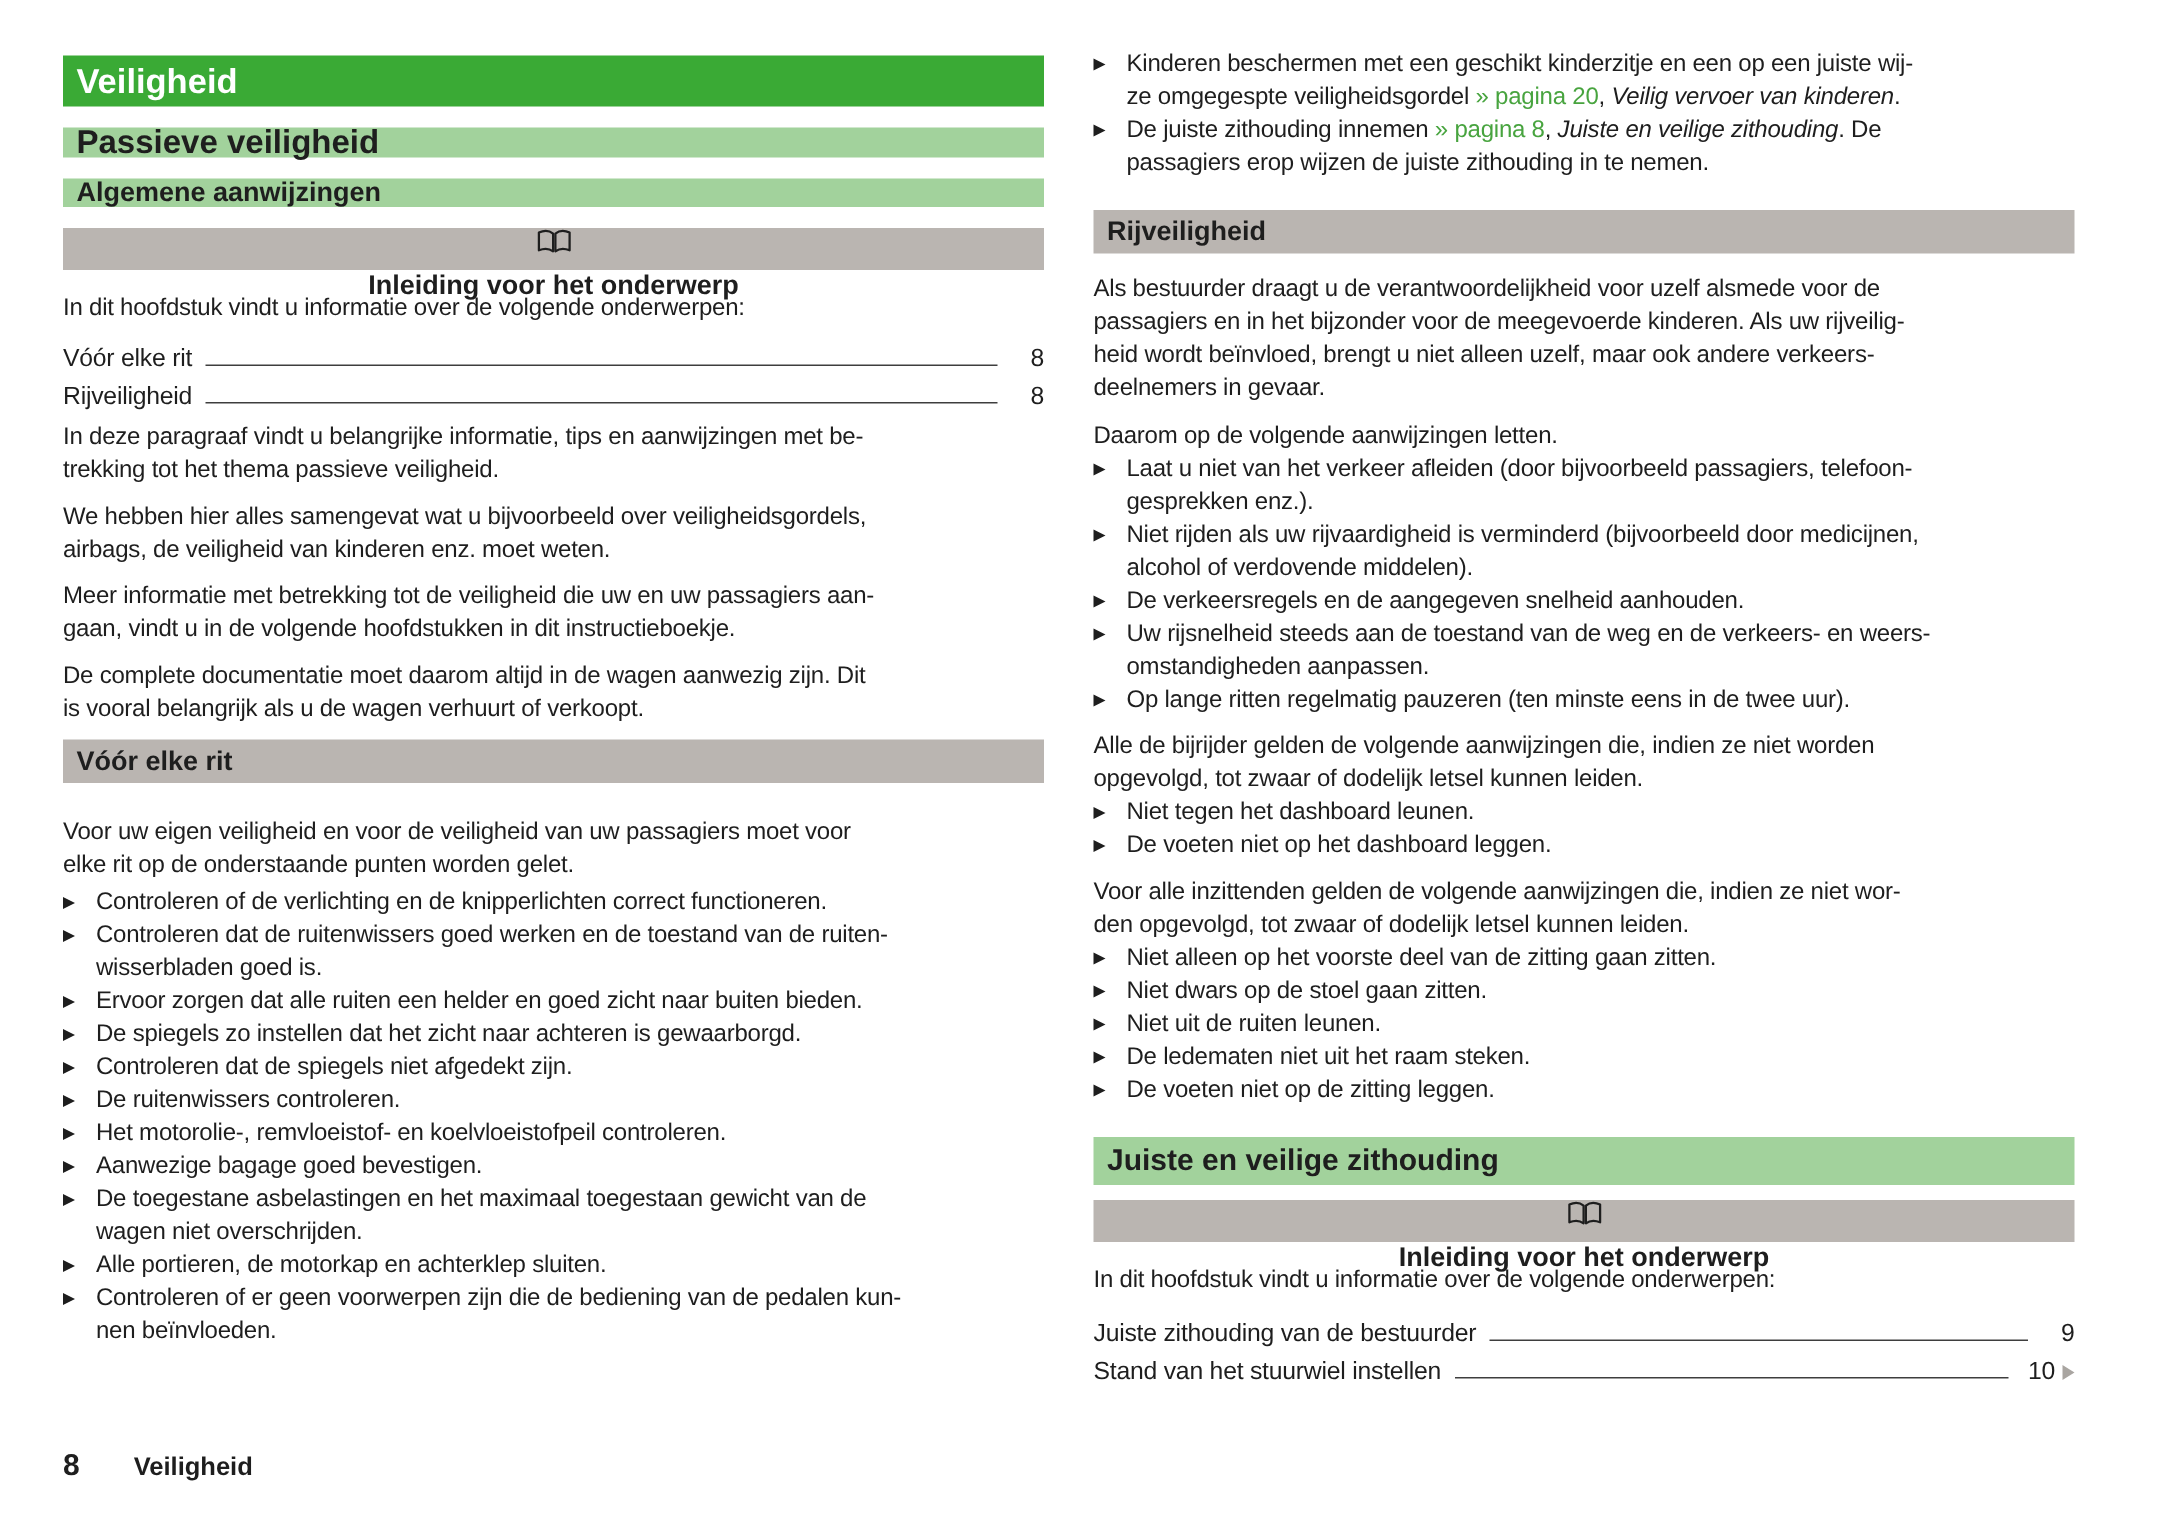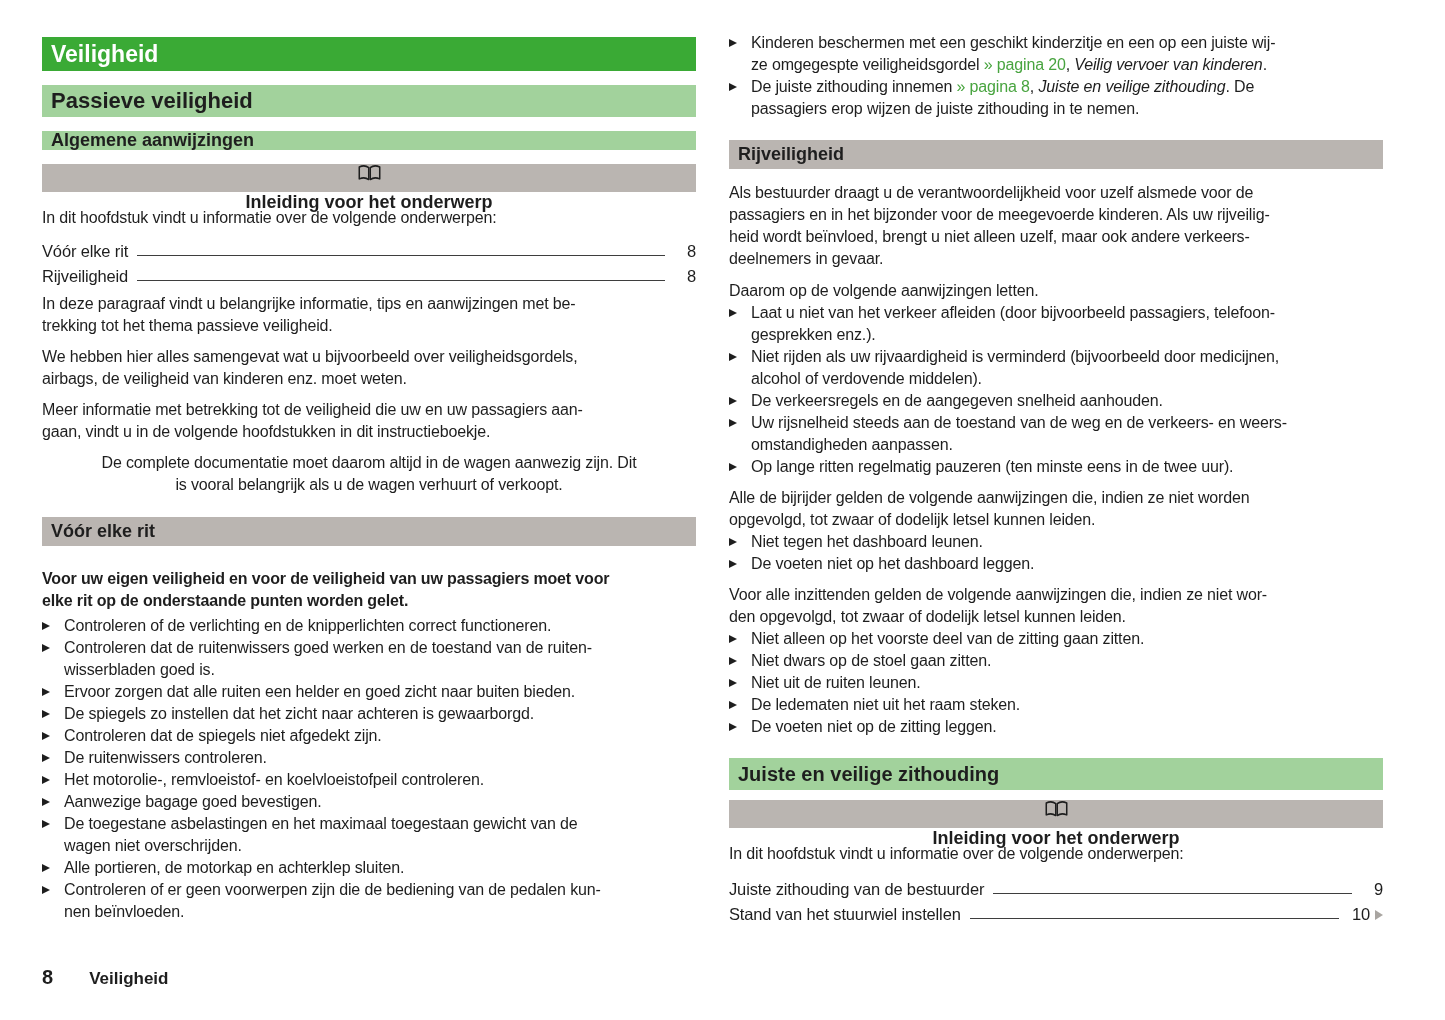--- a/index.html
+++ b/index.html
@@ -17,21 +17,21 @@
   .col-right { left: 729px; top: 32px; }
 
   .bar {
     display: flex;
     align-items: center;
     padding: 0 9px;
     font-weight: bold;
     box-sizing: border-box;
   }
   .bar-chapter { background: var(--brand-green, #3aaa35); color: #ffffff; height: 34px; font-size: 23px; margin-bottom: 14px; }
-  .bar-section { background: var(--light-green, #a2d29c); height: 32px; font-size: 22px; margin-bottom: 14px; }
+  .bar-section { background: var(--light-green, #a2d29c); height: 20px; font-size: 22px; margin-bottom: 14px; }
   .bar-sub     { background: var(--light-green, #a2d29c); height: 19px; font-size: 18px; margin-bottom: 14px; }
   .bar-topic   { background: var(--bar-gray, #bab5b1);   height: 28px; font-size: 18px; gap: 10px; flex-direction: column; }
   .bar-plain   { background: var(--bar-gray, #bab5b1);   height: 29px; font-size: 18px; }
 
   .text {
     font-size: 16px;
     line-height: 22px;
     letter-spacing: -0.15px;
     white-space: pre-line;
   }
@@ -68,28 +68,28 @@
     position: absolute;
     left: 42px;
     top: 966px;
     display: flex;
     align-items: baseline;
     gap: 36px;
   }
   .footer-num  { font-size: 20px; font-weight: bold; }
   .footer-chap { font-size: 17px; font-weight: bold; }
 
-  .mb3  { margin-bottom: 3px; font-weight: bold; }
+  .mb3  { margin-bottom: 3px; }
   .mb7  { margin-bottom: 7px; }
   .mb9  { margin-bottom: 9px; }
   .mb10 { margin-bottom: 10px; }
   .mb13 { margin-bottom: 13px; }
   .mb15 { margin-bottom: 15px; }
   .mb20 { margin-bottom: 20px; }
-  .mb21 { margin-bottom: 21px; text-align: center; }
+  .mb21 { margin-bottom: 9px; }
   .mb22 { margin-bottom: 22px; }
 
   .book-icon svg { display: block; }
 </style>
 </head>
 <body>
 
 <div class="page">
 
   <div class="col col-left">

